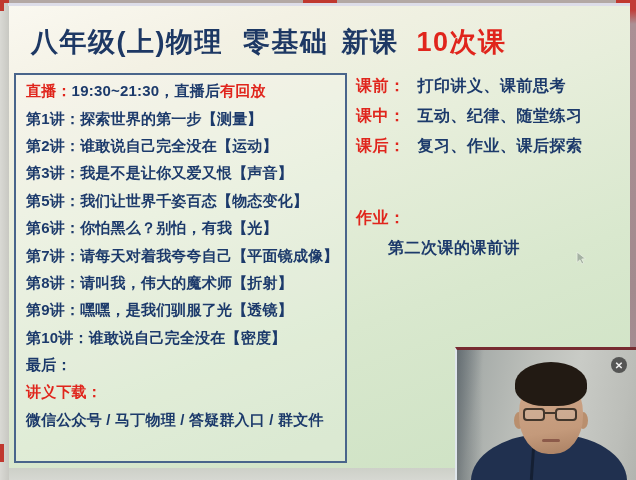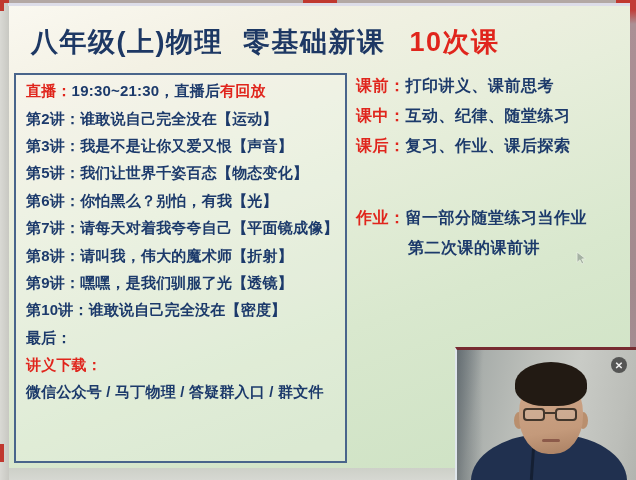--- a/index.html
+++ b/index.html
@@ -21,37 +21,37 @@
                   background:linear-gradient(to bottom,#cdd0c8,#d6d8d2); z-index:4; }
 
   
   .slide { position:absolute; left:9px; top:6px; width:621px; height:462px; z-index:3;
            background:linear-gradient(160deg,#faf8f0 0%,#f3f1e4 16%,#e7eedb 38%,#d9e8ce 65%,#cce1c2 100%); }
 
   .title-row { position:absolute; left:22px; top:14px; width:590px; height:44px;
                display:flex; align-items:center; white-space:nowrap;
                font-size:27px; font-weight:700; letter-spacing:1.5px; color:#1d3864; }
   .title-part2 { margin-left:20px; }
-  .title-part3 { }
-  .title-part4 { margin-left:24px; color:#e0251c; }
+  .title-part3 { margin-left:13px; }
+  .title-part4 { margin-left:18px; color:#e0251c; }
 
   
   .panel { position:absolute; left:5px; top:67px; width:333px; height:390px;
            border:2px solid #49658b; background:rgba(255,255,255,0.18); padding:3px 0 0 10px; }
   .panel-row { height:27.4px; display:flex; align-items:center; white-space:nowrap;
                font-size:15px; font-weight:600; letter-spacing:0.2px; color:#1c3a6b; }
   .red-label { color:#e0251c; font-weight:700; }
 
   
   .flow { position:absolute; left:347px; top:70px; width:272px; }
   .flow-row { display:flex; align-items:center; white-space:nowrap; height:20px;
               margin-bottom:10px; font-size:16px; font-weight:600; letter-spacing:0.5px; color:#1c3a6b; }
-  .flow-row .red-label { margin-right:0; }
+  .flow-row .red-label { margin-right:12px; }
   .flow-gap { height:42px; }
-  .flow-cont { margin-left:52px; height:20px; display:flex; align-items:center;
+  .flow-cont { margin-left:32px; height:20px; display:flex; align-items:center;
                font-size:16px; font-weight:600; letter-spacing:0.5px; color:#1c3a6b; }
 
   
   .cursor { position:absolute; left:575px; top:251px; z-index:8; opacity:0.65; }
 
   
   .webcam { position:absolute; left:455px; top:347px; width:181px; height:133px; z-index:9;
             border-top:3px solid #772b31; border-left:2px solid #dfe6ec;
             background:linear-gradient(100deg,#868e90 0%,#a9aeab 14%,#bcbfba 38%,#c9cbc6 62%,#bcbeb9 88%,#b2b4af 100%);
             overflow:hidden; }
@@ -97,20 +97,24 @@
     <span class="title-part4">10次课</span>
   </div>
 
   <div class="panel">
     <div class="panel-row">
       <span class="red-label">直播：</span>
       <span>19:30~21:30，直播后</span>
       <span class="red-label">有回放</span>
     </div>
     <div class="panel-row">
+      <span>第1讲：</span>
+      <span>探索世界的第一步【测量】</span>
+    </div>
+    <div class="panel-row">
       <span>第2讲：</span>
       <span>谁敢说自己完全没在【运动】</span>
     </div>
     <div class="panel-row">
       <span>第3讲：</span>
       <span>我是不是让你又爱又恨【声音】</span>
     </div>
     <div class="panel-row">
       <span>第5讲：</span>
       <span>我们让世界千姿百态【物态变化】</span>
@@ -155,21 +159,20 @@
       <span class="red-label">课中：</span>
       <span>互动、纪律、随堂练习</span>
     </div>
     <div class="flow-row">
       <span class="red-label">课后：</span>
       <span>复习、作业、课后探索</span>
     </div>
     <div class="flow-gap"></div>
     <div class="flow-row">
       <span class="red-label">作业：</span>
-      <span>留一部分随堂练习当作业</span>
     </div>
     <div class="flow-cont">
       <span>第二次课的课前讲</span>
     </div>
   </div>
 </div>
 
 <div class="frame-top">
   <div class="frame-top-red-left"></div>
   <div class="frame-top-red-mid"></div>

